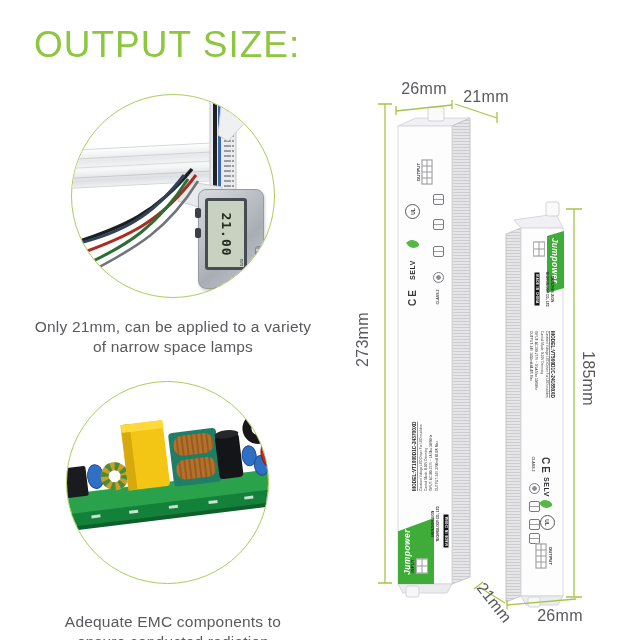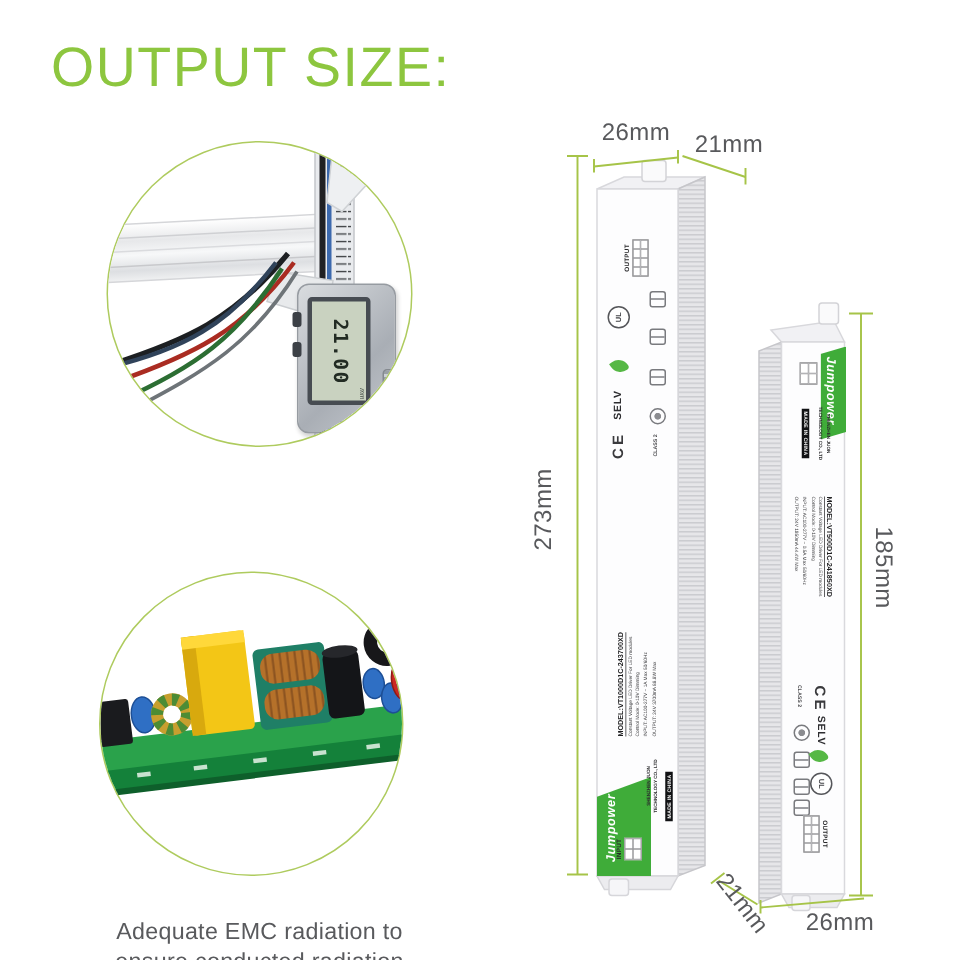--- a/index.html
+++ b/index.html
@@ -102,21 +102,22 @@
       <div class="lcd">
         <span>21.00</span>
         <em class="lcdunit">mm</em>
       </div>
       <div class="roller"></div>
       <div class="btn" style="top:18px"></div>
       <div class="btn" style="top:38px"></div>
     </div>
   </div>
   <p class="cap" id="cap1">
-    <br>
+    <span>Only 21mm, can be applied to a variety</span><br>
+    <span>of narrow space lamps</span>
   </p>
 
   <div id="c2" class="circ">
     <svg width="201" height="201" viewBox="0 0 201 201">
       <defs>
         <pattern id="copper" width="5" height="20" patternUnits="userSpaceOnUse">
           <rect width="5" height="20" fill="#b5712a"></rect>
           <line x1="1" y1="0" x2="1" y2="20" stroke="#8a5220" stroke-width="1.4"></line>
         </pattern>
       </defs>
@@ -146,21 +147,21 @@
         <rect x="154" y="60" width="24" height="44" rx="4" fill="#141518"></rect>
         <ellipse cx="166" cy="60" rx="12" ry="4" fill="#26272b"></ellipse>
         <ellipse cx="186" cy="84" rx="7" ry="10" fill="#2f6fc4" stroke="#1d4f96"></ellipse>
         <ellipse cx="197" cy="95" rx="7" ry="10" fill="#2f6fc4" stroke="#1d4f96"></ellipse>
         <ellipse cx="208" cy="84" rx="10" ry="15" fill="#cb2920" stroke="#8e1b14"></ellipse>
         <ellipse cx="230" cy="98" rx="12" ry="17" fill="#c6231b" stroke="#8e1b14"></ellipse>
       </g>
     </svg>
   </div>
   <p class="cap" id="cap2">
-    <span>Adequate EMC radiation to</span><br>
+    <span>Adequate EMC components to</span><br>
     <span>ensure conducted radiation</span>
   </p>
 
   <svg class="abs" style="left:340px;top:90px" width="180" height="520" viewBox="0 0 180 520">
     <defs>
       <pattern id="fins1" width="4" height="3" patternUnits="userSpaceOnUse">
         <rect width="4" height="3" fill="#e6e6e9"></rect>
         <line x1="0" y1=".5" x2="4" y2=".5" stroke="#cbccd0" stroke-width="1"></line>
       </pattern>
     </defs>

